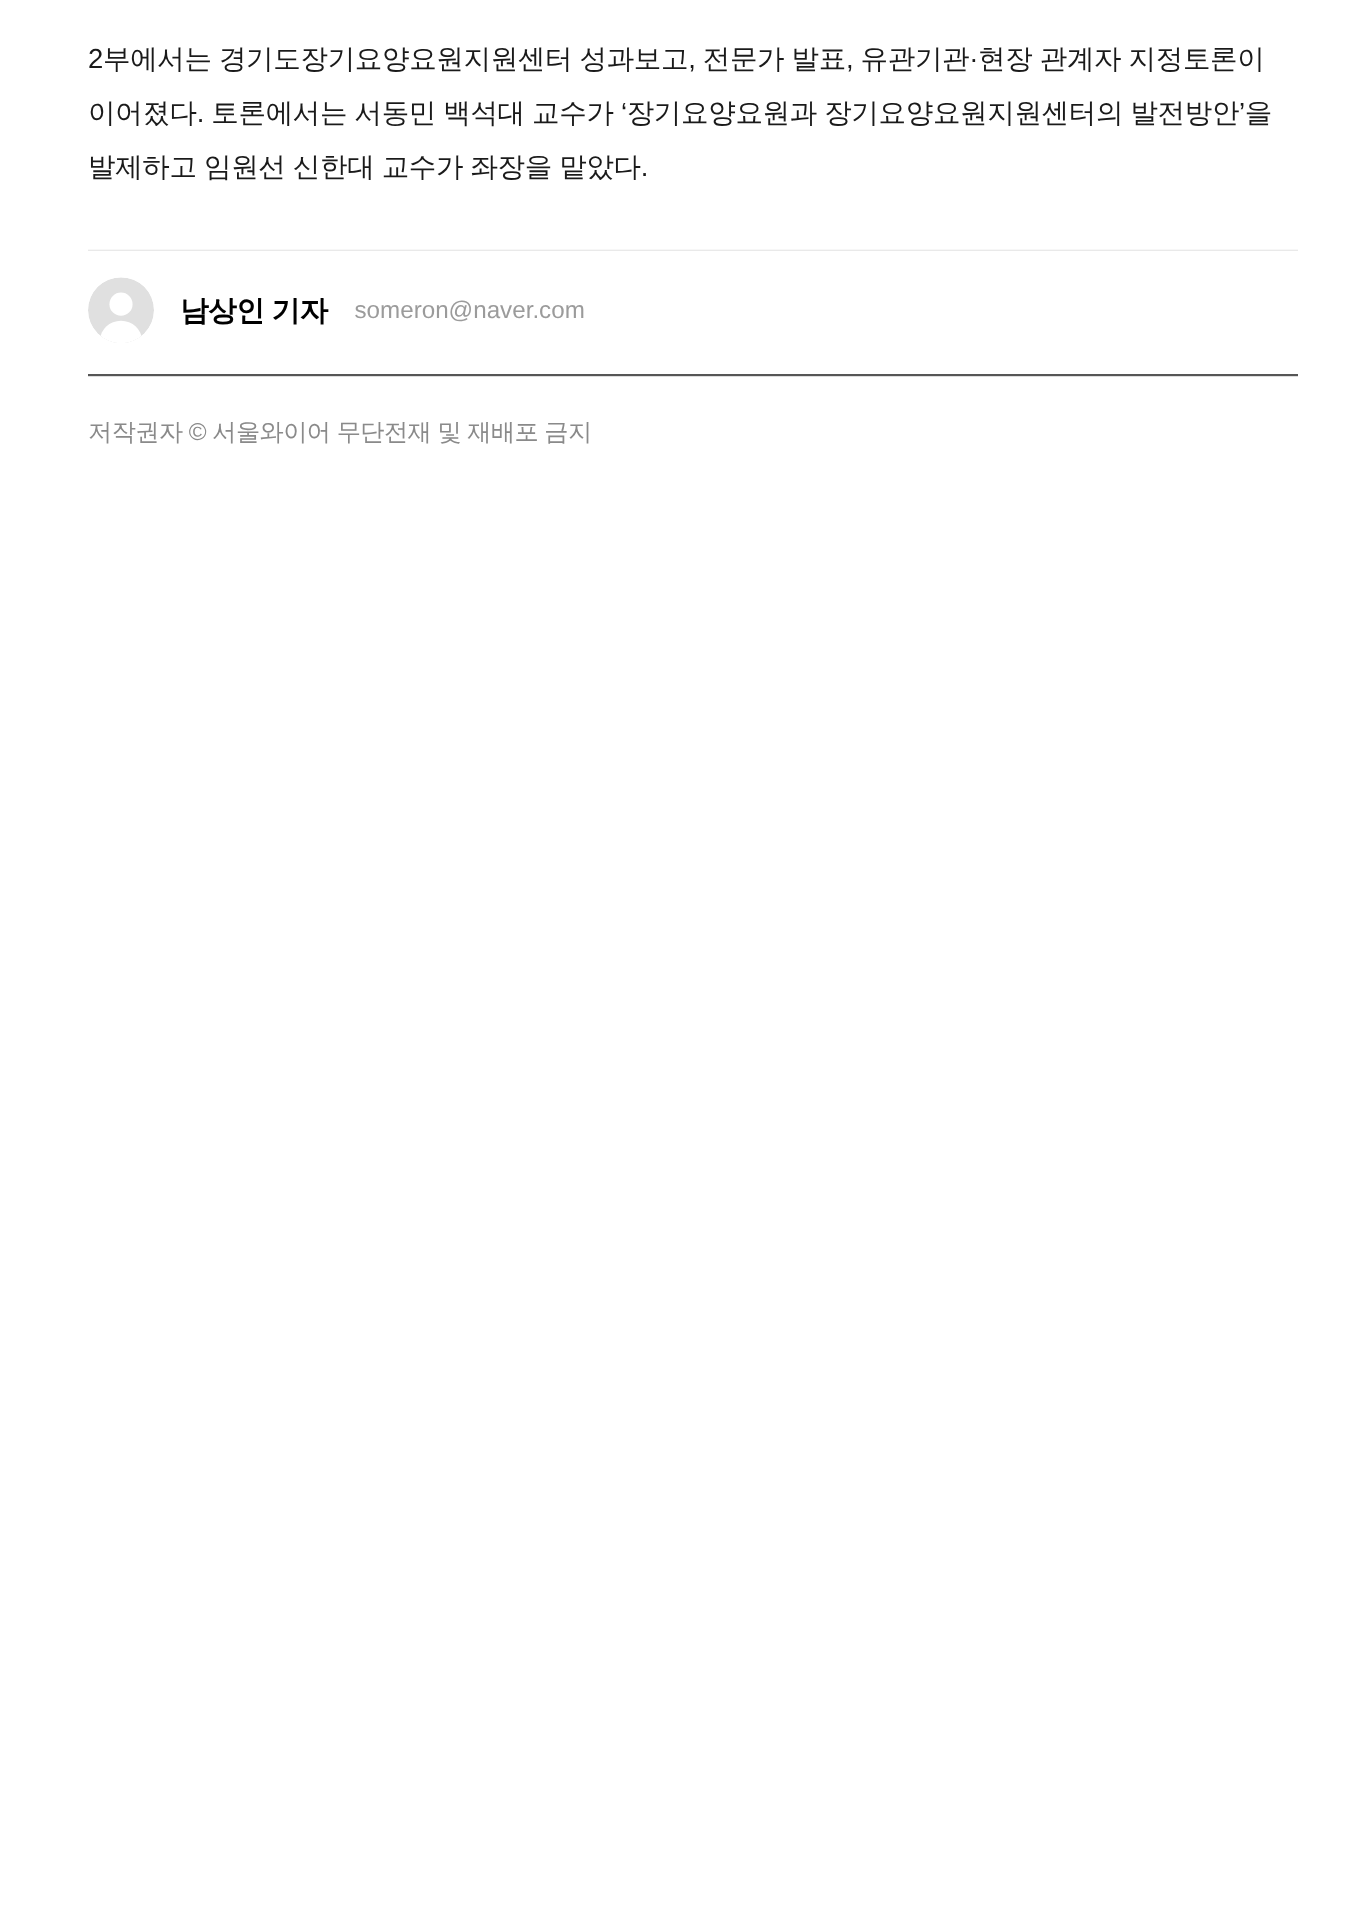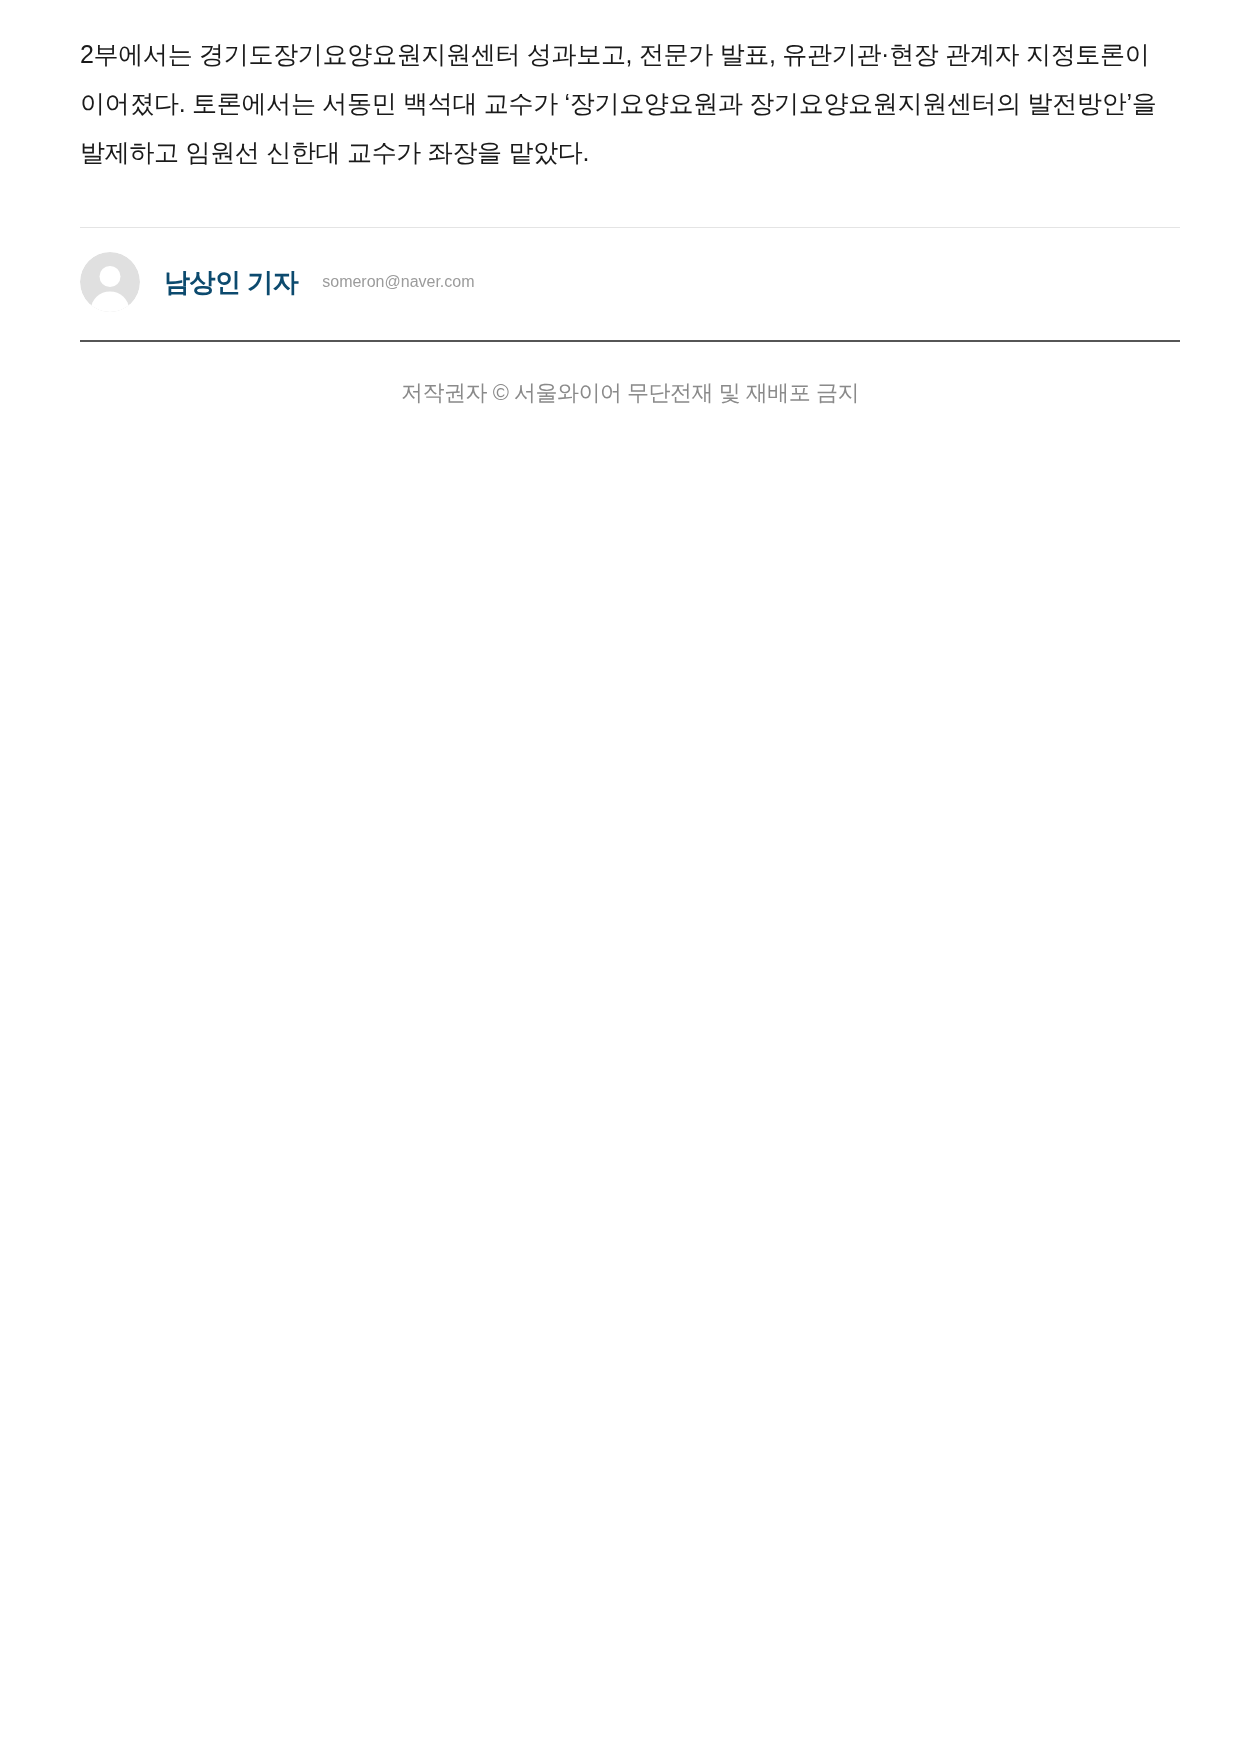--- a/index.html
+++ b/index.html
@@ -43,40 +43,40 @@
     height: 60px;
     flex: 0 0 60px;
     margin-right: 24px;
     border-radius: 50%;
     overflow: hidden;
     line-height: 0;
   }
   .reporter-name {
     font-size: 26px;
     font-weight: 700;
-    color: #0c4a6e;
+    color: #000000;
     margin-right: 24px;
     letter-spacing: -0.5px;
     text-decoration: none;
   }
   .reporter-email {
-    font-size: 16px;
+    font-size: 22px;
     color: #9b9b9b;
     letter-spacing: 0;
     text-decoration: none;
   }
   .divider-dark {
     border: none;
     border-top: 2px solid #565656;
     margin: 0;
     height: 0;
   }
   .copyright {
     margin-top: 36px;
-    text-align: center;
+    text-align: left;
     font-size: 22px;
     color: #8a8a8a;
     letter-spacing: -0.5px;
   }
 </style>
 </head>
 <body>
 
 <div class="content">
 

